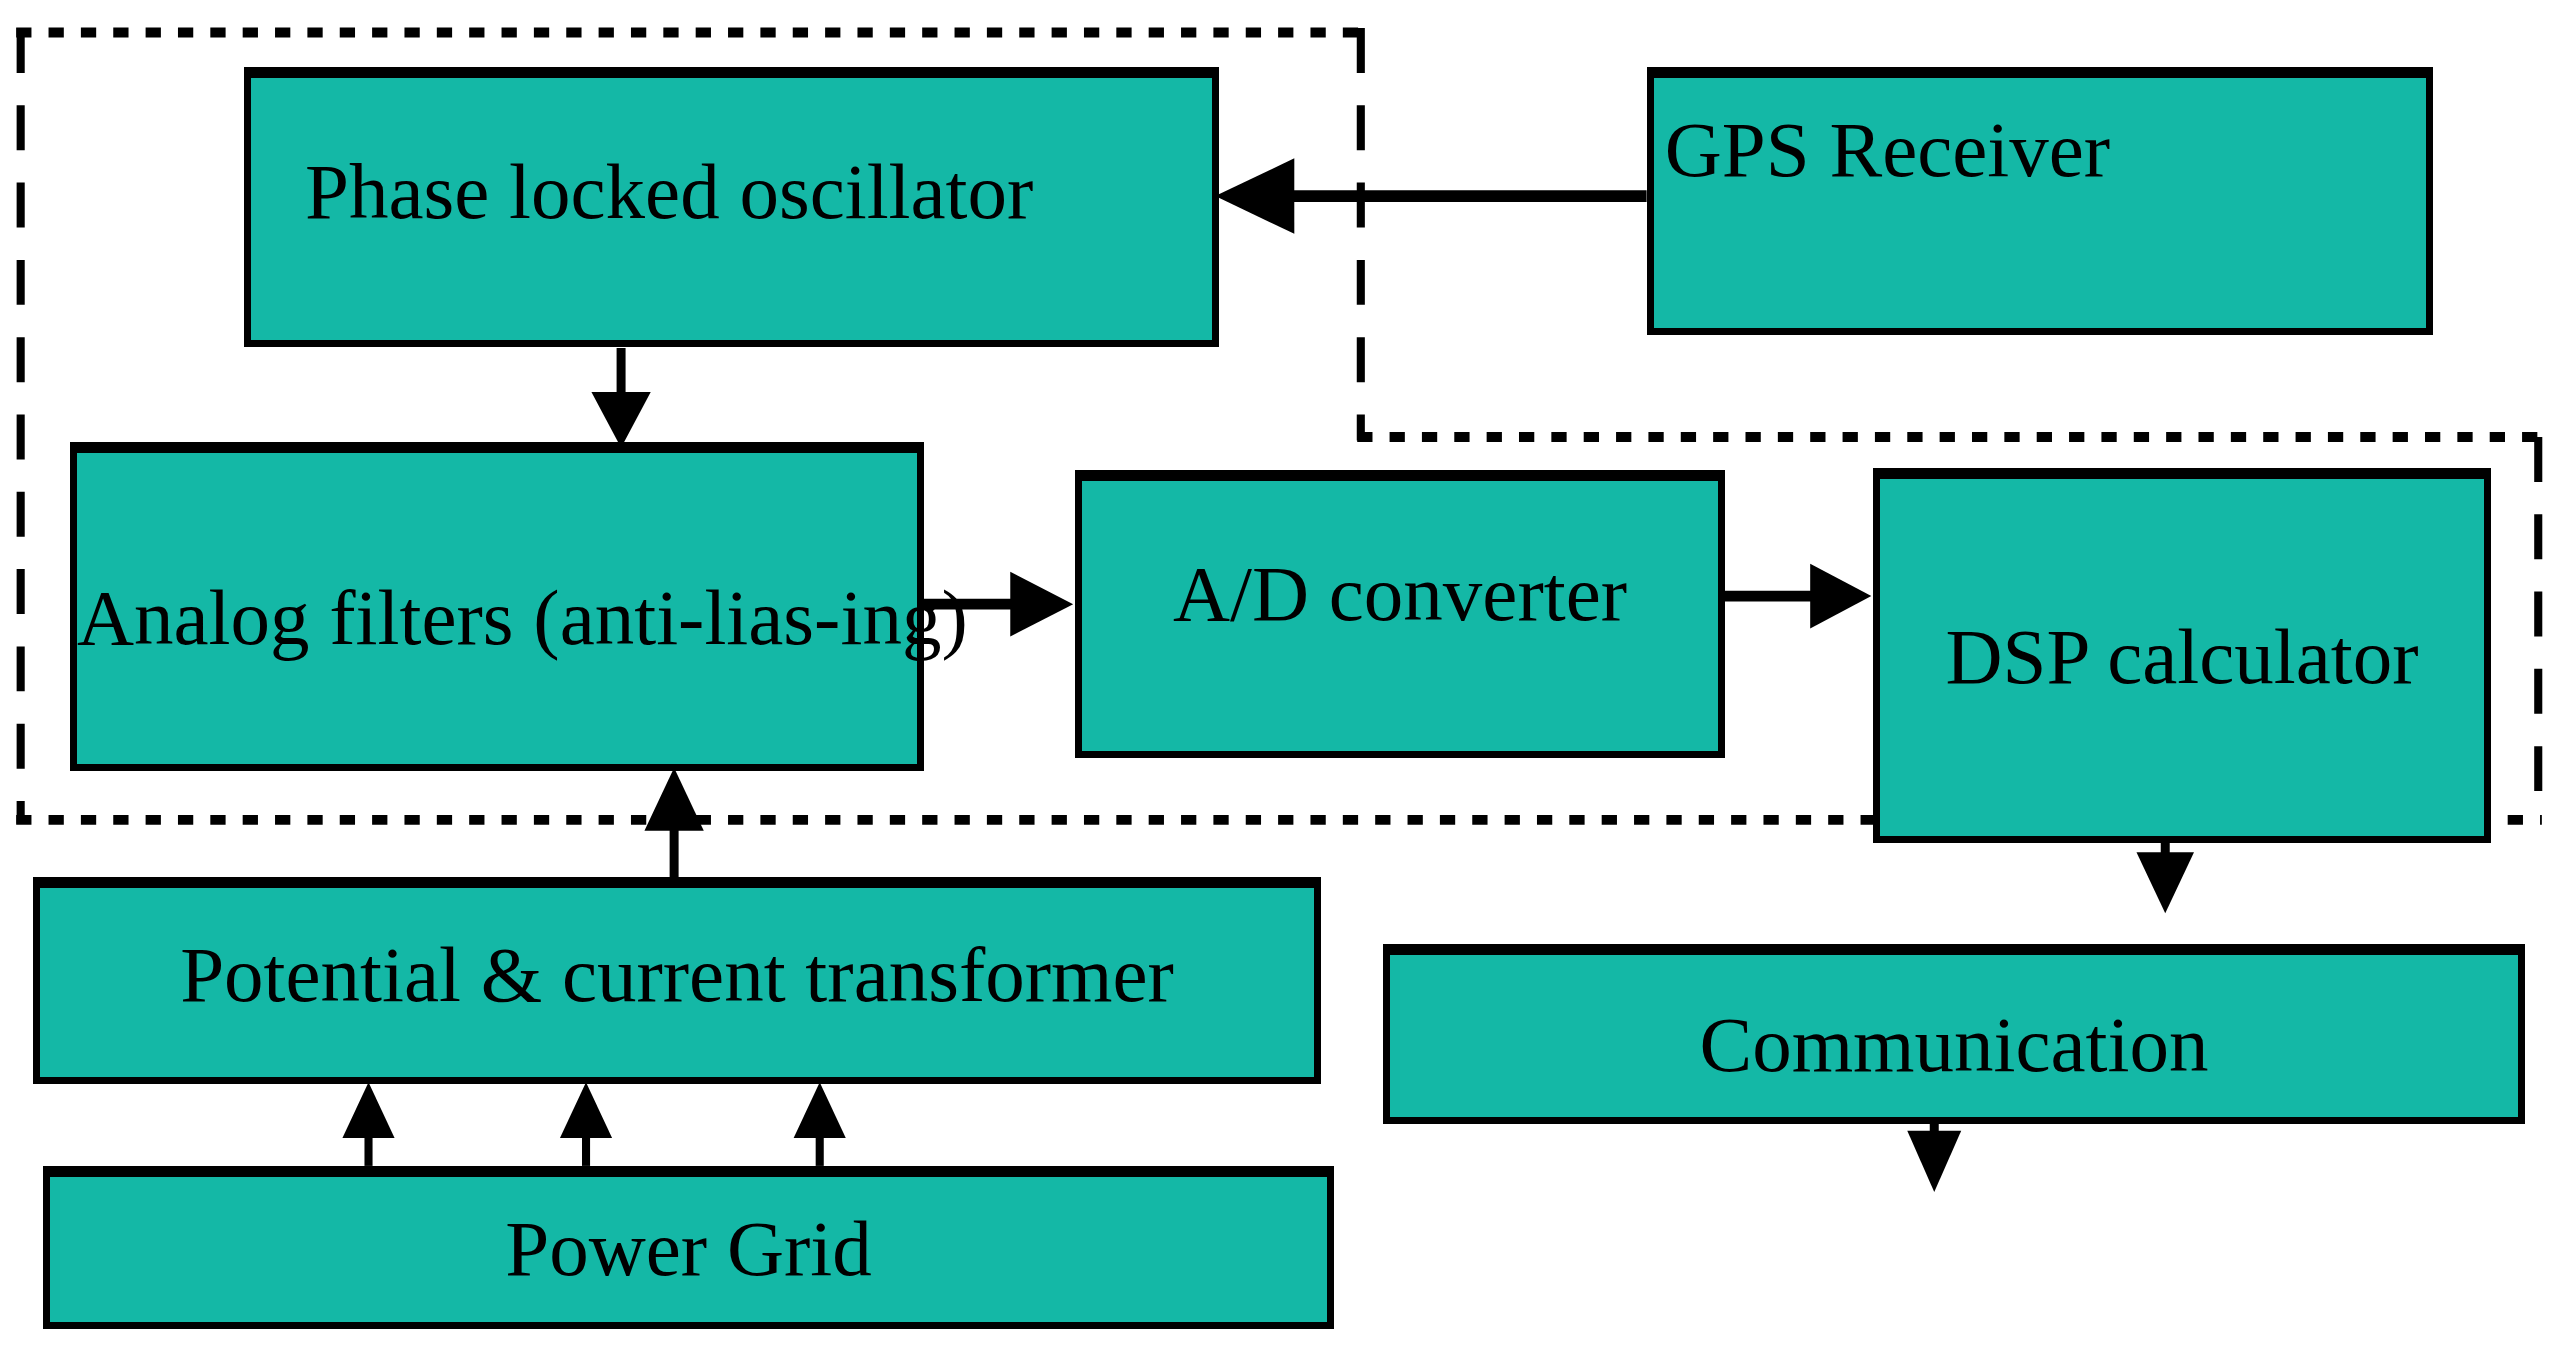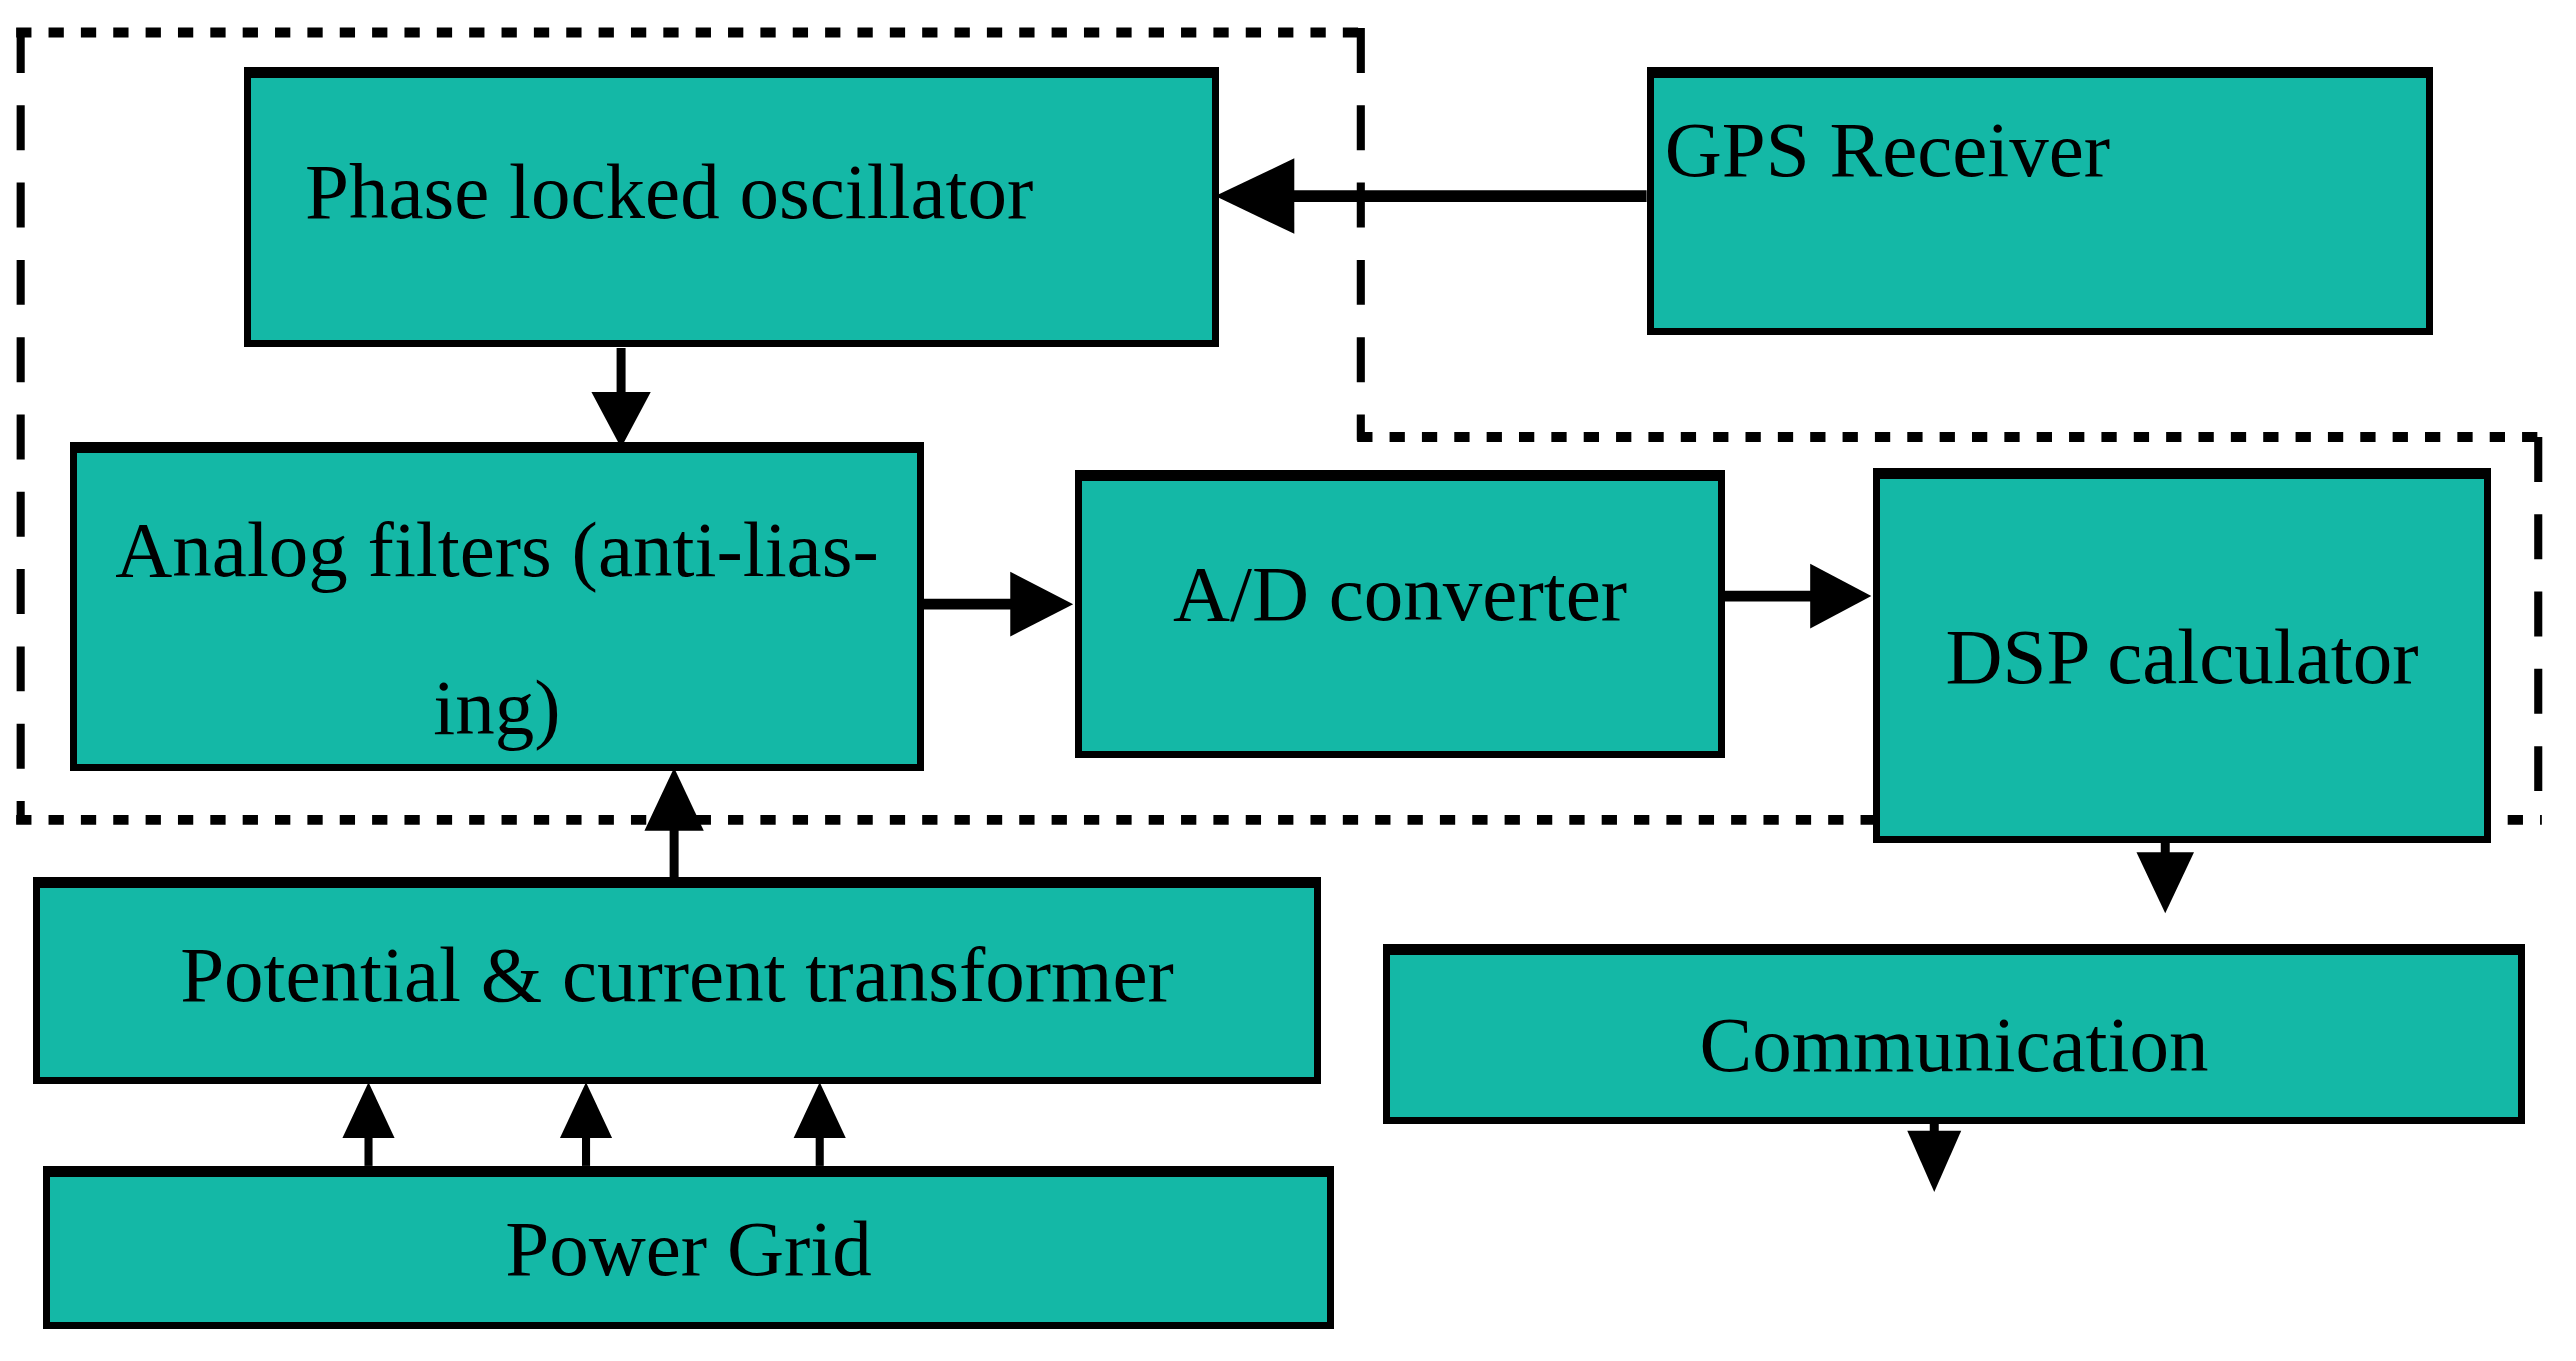--- a/index.html
+++ b/index.html
@@ -37,21 +37,21 @@
     white-space: nowrap;
   }
   
   #node-plo    { left: 244px;  top: 67px;   width: 975px; height: 280px;
                  justify-content: flex-start; align-items: flex-start;
                  padding: 67px 0 0 54px; text-align: left; }
   #node-gps    { left: 1647px; top: 67px;   width: 786px;  height: 268px;
                  justify-content: flex-start; align-items: flex-start;
                  padding: 25px 0 0 10.8px; text-align: left; }
   #node-analog { left: 70px;   top: 442px;  width: 854px;  height: 329px;
-                 flex-direction: column; justify-content: flex-start;
+                 flex-direction: row; justify-content: flex-start;
                  padding-top: 18px; line-height: 2.0; }
   #node-ad     { left: 1075px; top: 470px;  width: 650px;  height: 288px;
                  padding-bottom: 43px; }
   #node-dsp    { left: 1873px; top: 468px;  width: 618px;  height: 375px;
                  }
   #node-pct    { left: 33px;   top: 877px;  width: 1288px; height: 207px;
                  padding-bottom: 14.4px; }
   #node-grid   { left: 43px;   top: 1166px; width: 1291px; height: 163px; }
   #node-comm   { left: 1383px; top: 944px; width: 1142px; height: 180px;
                  padding-top: 18px; text-align: center; }

